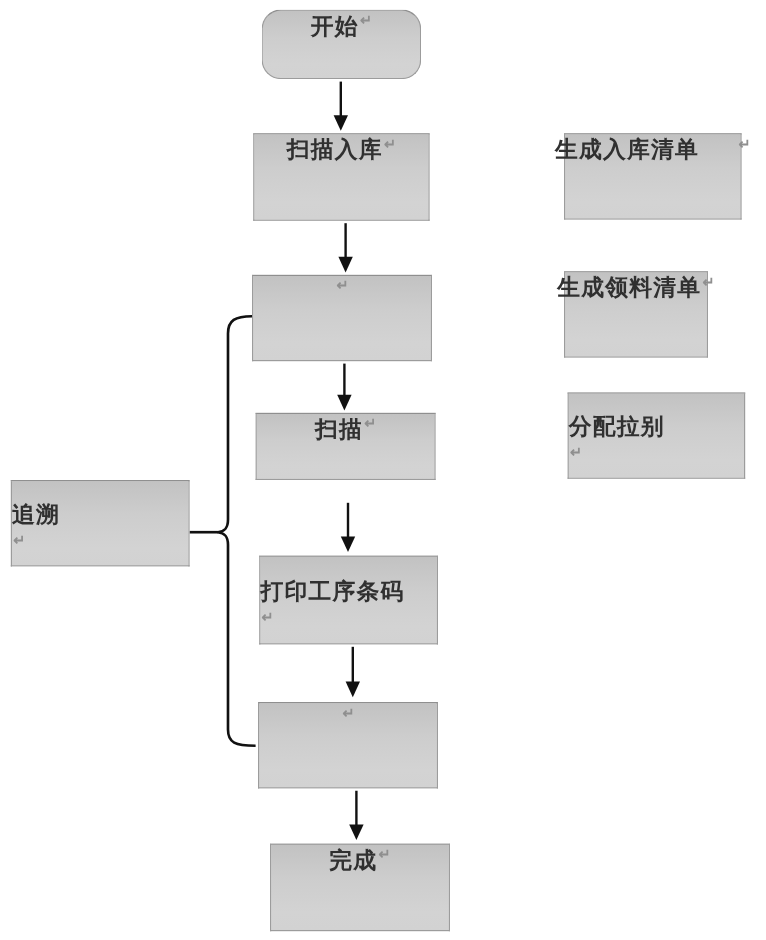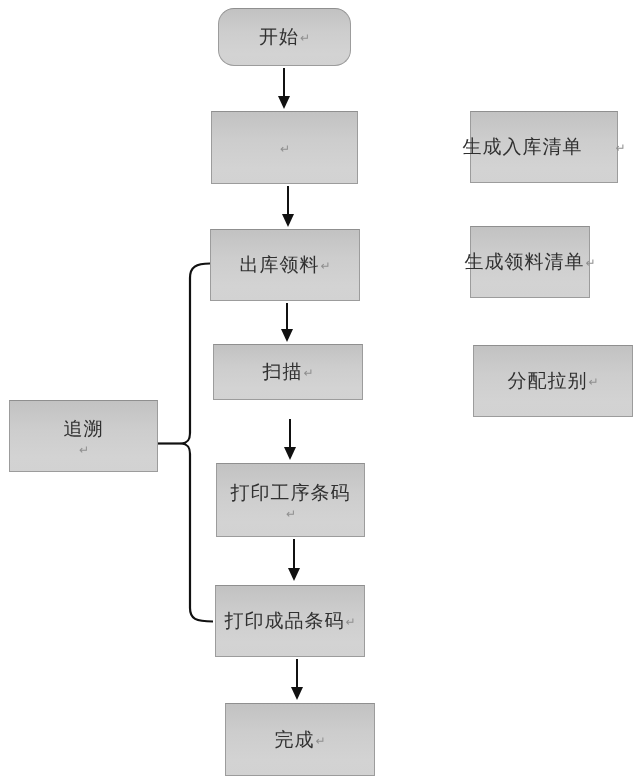--- a/index.html
+++ b/index.html
@@ -22,26 +22,27 @@
     height: 783px;
     pointer-events: none;
   }
   .node {
     position: absolute;
     box-sizing: border-box;
     background: linear-gradient(180deg, #c2c2c2 0%, #cdcdcd 40%, #d3d3d3 80%, #d2d2d2 100%);
     border: 1px solid #9c9c9c;
     border-top-color: #8f8f8f;
     display: flex;
-    align-items: center;
+    align-items: flex-start;
     justify-content: center;
     font-size: 19px;
     color: #303030;
     letter-spacing: 1px;
     white-space: nowrap;
+    font-weight: bold;
   }
   .node .mark {
     font-size: 12px;
     color: #8f8f8f;
     letter-spacing: 0;
     margin-left: 1px;
     transform: translateY(1px);
   }
   .rounded { border-radius: 16px; }
 
@@ -50,21 +51,21 @@
   #n-scan-inbound   { left: 211px; top: 111px; width: 147px; height: 73px; }
   #n-outbound-pick  { left: 210px; top: 229px; width: 150px; height: 72px; }
   #n-scan           { left: 213px; top: 344px; width: 150px; height: 56px; }
   #n-print-process  { left: 216px; top: 463px; width: 149px; height: 74px; flex-direction: column; }
   #n-print-product  { left: 215px; top: 585px; width: 150px; height: 72px; }
   #n-finish         { left: 225px; top: 703px; width: 150px; height: 73px; }
 
   
   #n-gen-inbound    { left: 470px; top: 111px; width: 148px; height: 72px; gap: 32px; }
   #n-gen-picking    { left: 470px; top: 226px; width: 120px; height: 72px; }
-  #n-assign-line    { left: 473px; top: 345px; width: 160px; height: 72px; }
+  #n-assign-line    { left: 473px; top: 327px; width: 148px; height: 72px; flex-direction: column; }
 
   
   #n-trace          { left: 9px;   top: 400px; width: 149px; height: 72px; flex-direction: column; }
 </style>
 </head>
 <body>
 
 <div class="canvas">
 
   <svg class="connector-layer" viewBox="0 0 638 783" xmlns="http://www.w3.org/2000/svg">
@@ -110,40 +111,39 @@
       <line x1="158" y1="443.5" x2="181.5" y2="443.5" stroke="#111111" stroke-width="2.2"></line>
     </g>
   </svg>
 
   <div class="node rounded" id="n-start">
     <span class="label">开始</span>
       <span class="mark">↵</span>
   </div>
 
   <div class="node" id="n-scan-inbound">
+    <span class="label">扫描入库</span>
       <span class="mark">↵</span>
   </div>
 
   <div class="node" id="n-outbound-pick">
-    <span class="label">出库领料</span>
       <span class="mark">↵</span>
   </div>
 
   <div class="node" id="n-scan">
     <span class="label">扫描</span>
       <span class="mark">↵</span>
   </div>
 
   <div class="node" id="n-print-process">
     <span class="label">打印工序条码</span>
       <span class="mark">↵</span>
   </div>
 
   <div class="node" id="n-print-product">
-    <span class="label">打印成品条码</span>
       <span class="mark">↵</span>
   </div>
 
   <div class="node" id="n-finish">
     <span class="label">完成</span>
       <span class="mark">↵</span>
   </div>
 
   <div class="node" id="n-gen-inbound">
     <span class="label">生成入库清单</span>

